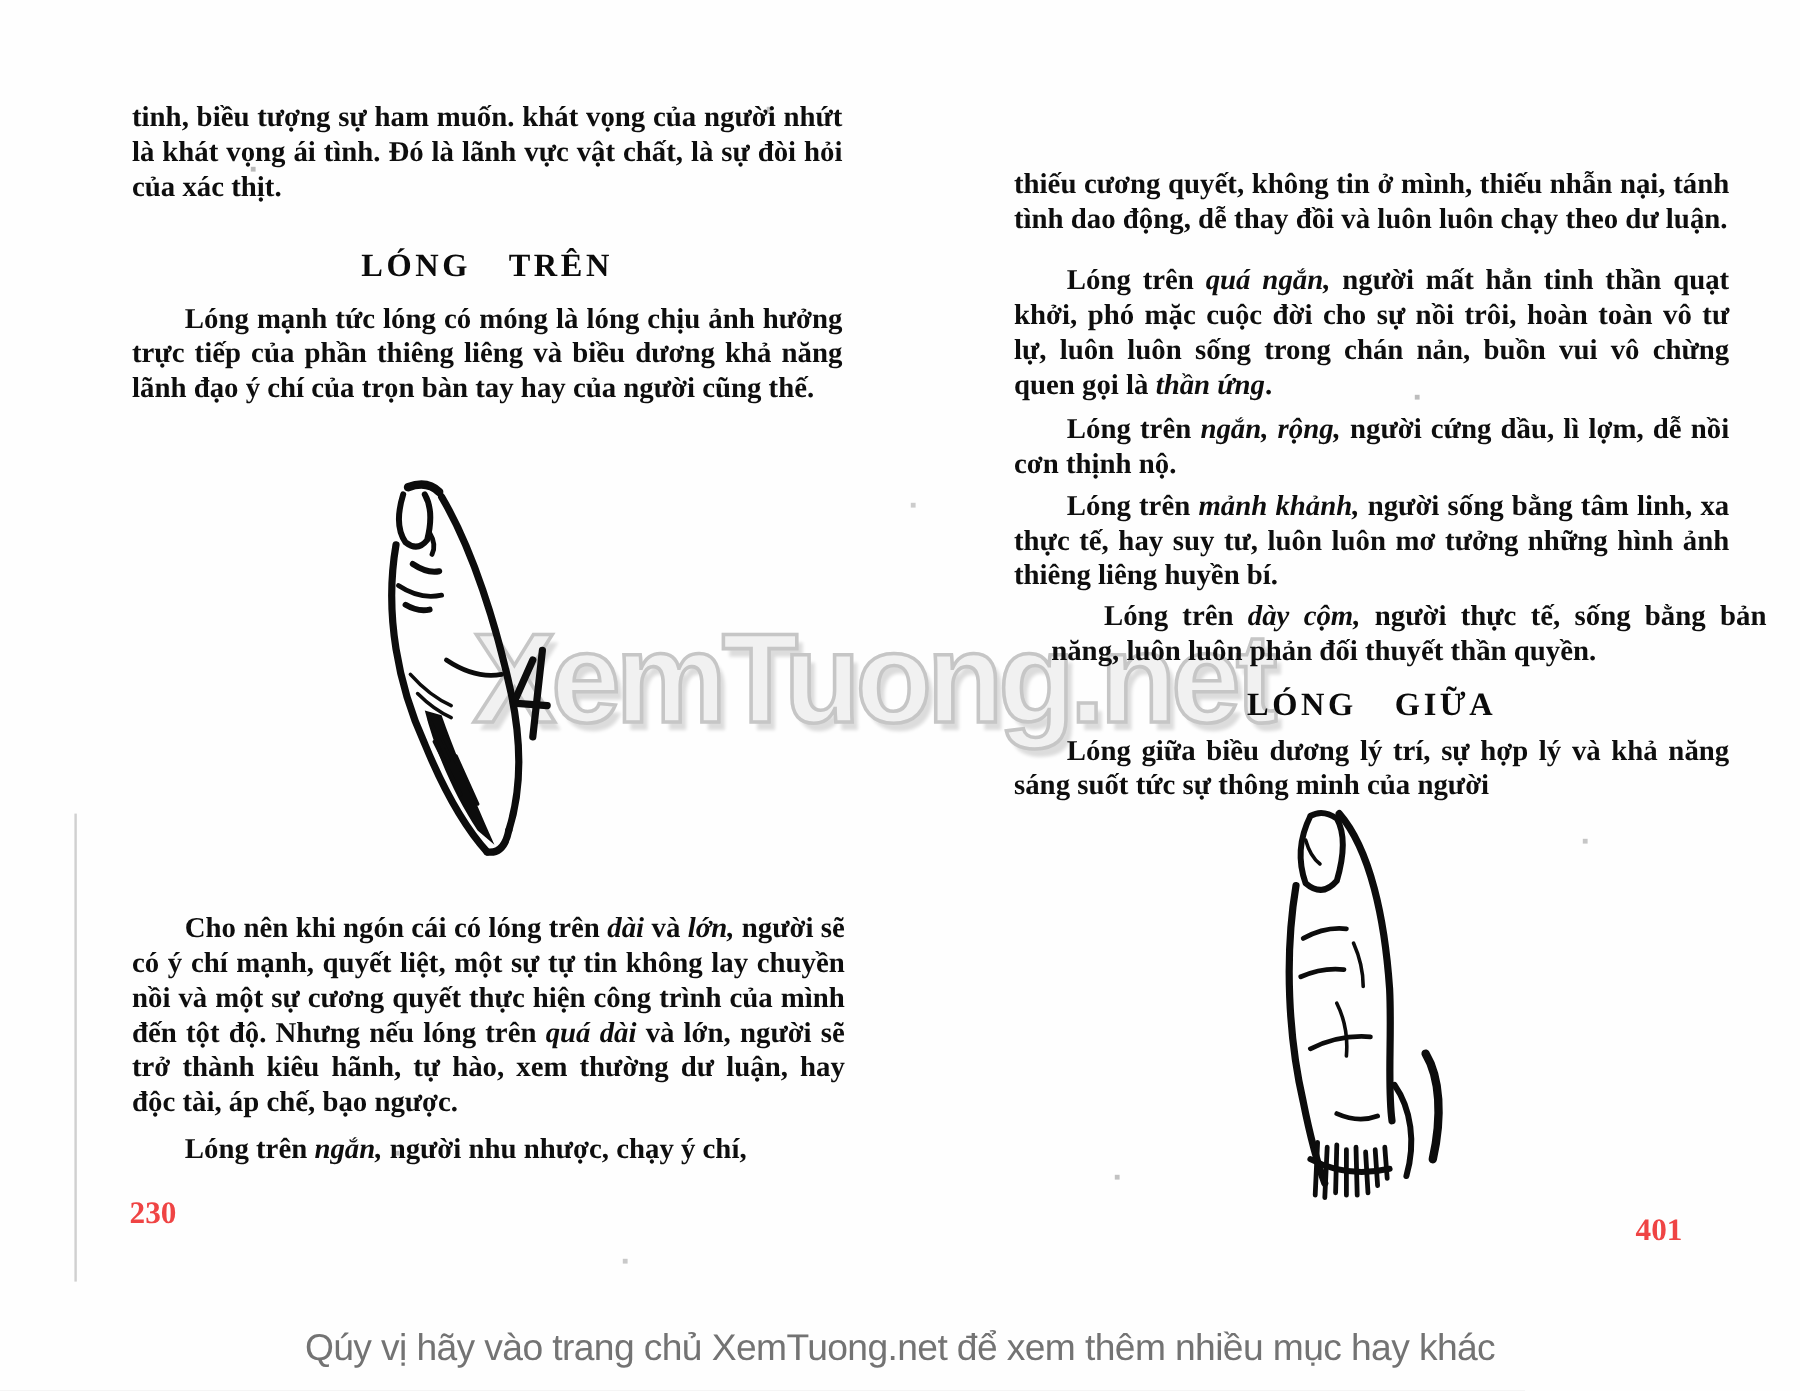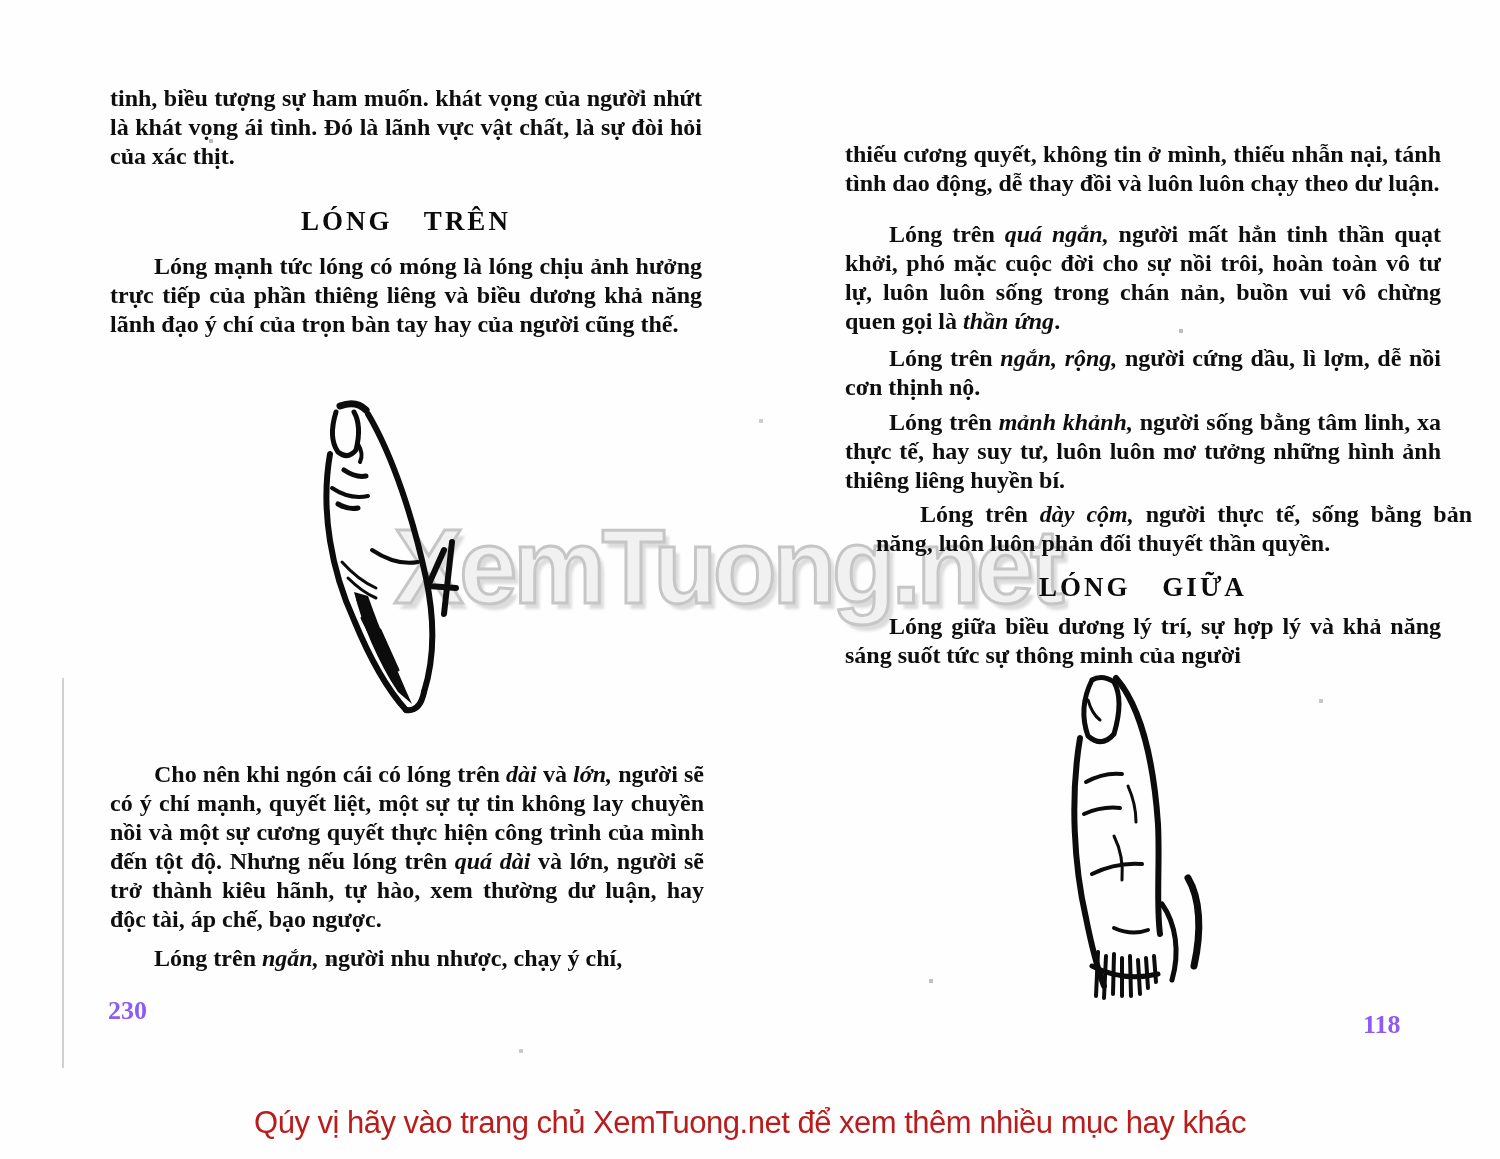--- a/index.html
+++ b/index.html
@@ -4,30 +4,30 @@
 <style>
   html,body{margin:0;padding:0;background:#e8e8e8;}
   #scan{position:relative;width:1500px;height:1159px;background:#fefefe;overflow:hidden;}
   .layer{position:absolute;z-index:2;}
   .para{font:700 24px/29px "Liberation Serif", serif;color:#0e0e0e;text-align:justify;margin:0;
         -webkit-font-smoothing:antialiased;}
   .para.indent{text-indent:44px;}
   .para i{font-style:italic;}
   .heading{font:700 27px/30px "Liberation Serif", serif;color:#0b0b0b;text-align:center;
            letter-spacing:3px;word-spacing:22px;margin:0;}
-  .pagenum{font:700 26px "Liberation Serif", serif;color:#8b5cf6;}
+  .pagenum{font:700 26px "Liberation Serif", serif;color:#ef4444;}
   .watermark{position:absolute;left:394px;top:508px;z-index:1;
              font:700 106px/1.1 "Liberation Sans", sans-serif;
              color:#f1f1f1;letter-spacing:-4px;
              -webkit-text-stroke:3px #c6c6c6;
              text-shadow:5px 6px 3px #dcdcdc;
              transform:scaleX(0.98);transform-origin:left center;
              white-space:nowrap;user-select:none;}
   .footer{position:absolute;left:0;right:0;top:1104px;z-index:2;text-align:center;
-          font:400 31px/1.2 "Liberation Sans", sans-serif;color:#b91c1c;letter-spacing:-0.5px;}
+          font:400 31px/1.2 "Liberation Sans", sans-serif;color:#737373;letter-spacing:-0.5px;}
   .fold-line{position:absolute;left:62px;top:678px;width:2px;height:390px;background:#aaa;
              opacity:.55;z-index:1;}
   .specks{position:absolute;left:0;top:0;width:2px;height:2px;background:transparent;z-index:1;
           box-shadow:210px 140px 0 1px #b9b9b9, 640px 90px 0 1px #c4c4c4,
                      1180px 330px 0 1px #bdbdbd, 330px 960px 0 1px #c0c0c0,
                      760px 420px 0 1px #cccccc, 1320px 700px 0 1px #c6c6c6,
                      520px 1050px 0 1px #c9c9c9, 930px 980px 0 1px #c2c2c2;}
   svg .ink{stroke:#0c0c0c;fill:none;stroke-linecap:round;stroke-linejoin:round;}
 </style>
 </head>
@@ -110,16 +110,16 @@
 
       <path class="ink" stroke-width="7" d="M130 212 C 142 232, 144 264, 136 300"></path>
       <path class="ink" stroke-width="5" d="M104 238 C 118 258, 122 286, 114 314"></path>
 
       <path class="ink" stroke-width="4" d="M40 286 l -2 44 M48 290 l -2 42 M56 288 l -1 40 M64 292 l 0 38 M72 290 l 1 40 M80 294 l 2 34 M88 292 l 2 30 M96 290 l 2 26"></path>
       <path class="ink" stroke-width="5" d="M34 300 q 30 16 66 8"></path>
       <path class="ink" stroke-width="4" d="M56 262 q 18 8 34 2"></path>
     </svg>
   </div>
 
-  <div class="pagenum layer" style="left:1363px;top:1010px;">118</div>
+  <div class="pagenum layer" style="left:1363px;top:1010px;">401</div>
 
   <div class="footer">Qúy vị hãy vào trang chủ XemTuong.net để xem thêm nhiều mục hay khác</div>
 </div>
 
 </body></html>

